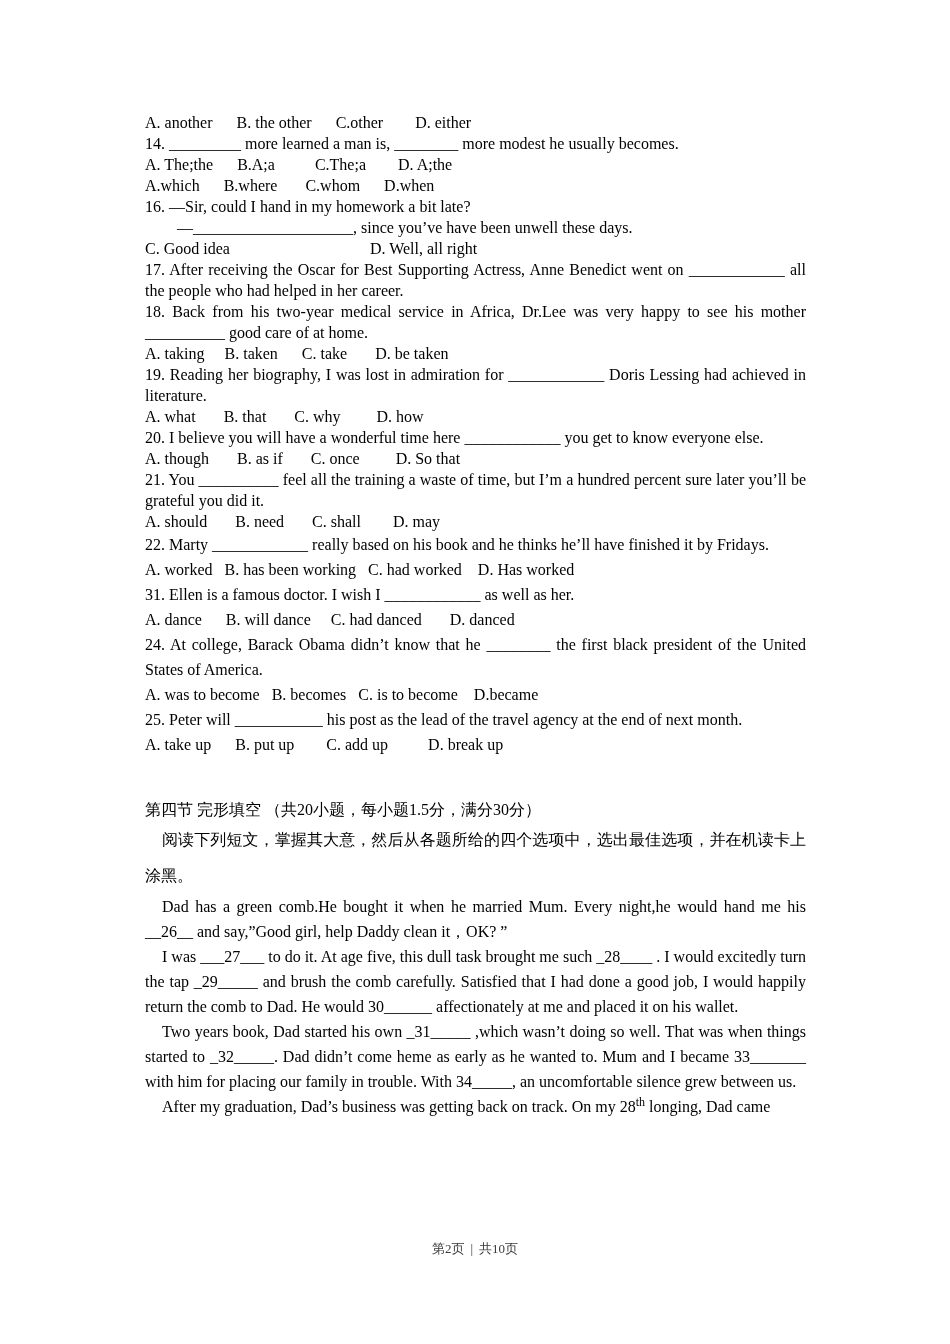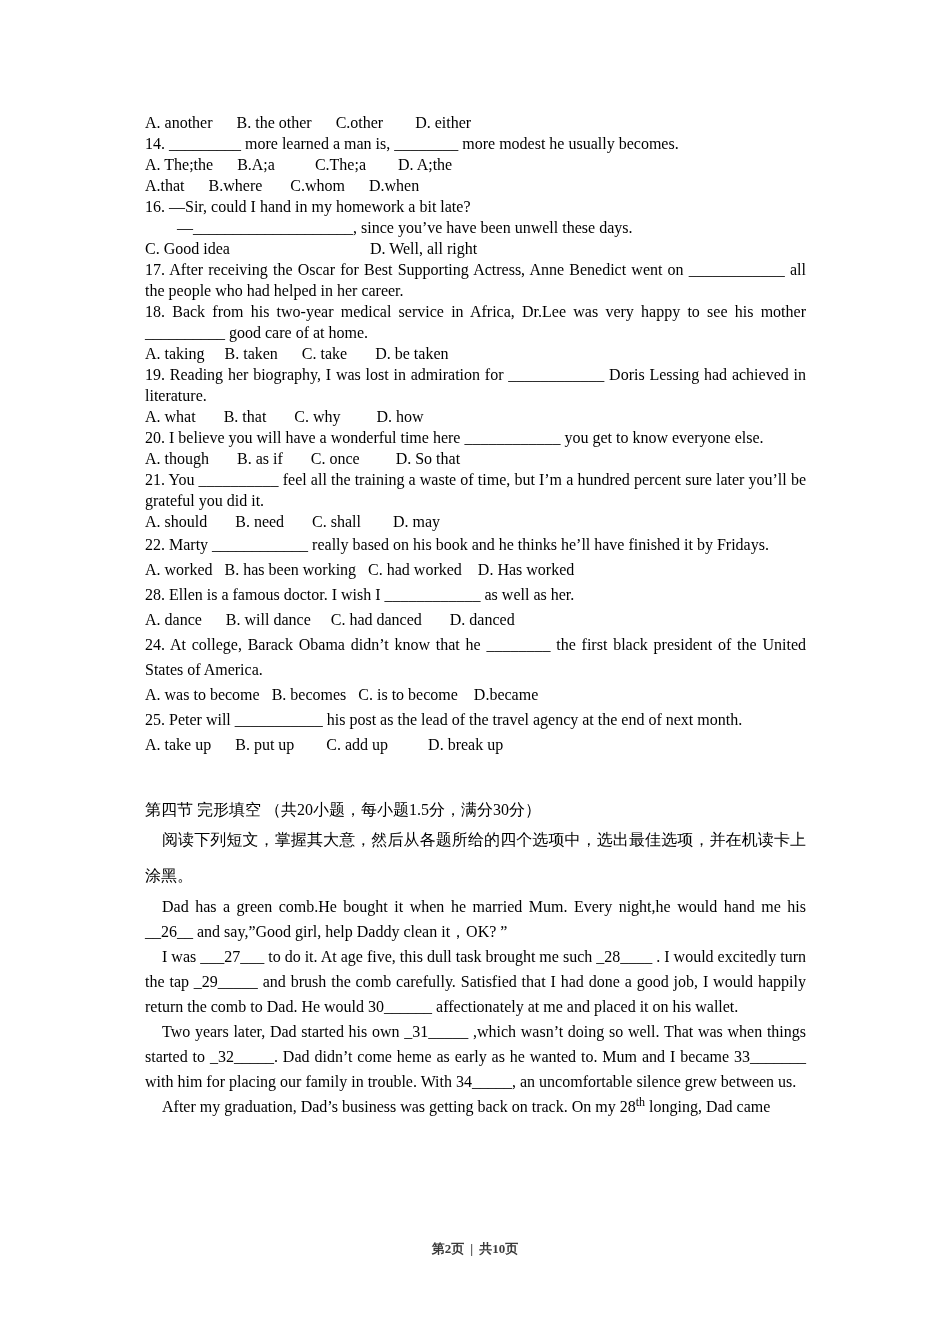--- a/index.html
+++ b/index.html
@@ -32,57 +32,56 @@
   .cloze { text-align: justify; line-height: 25px; text-indent: 17px; }
   .bold { font-weight: normal; }
   sup { font-size: 12px; line-height: 0; }
   .footer {
     position: absolute;
     left: 0; right: 0;
     top: 1240px;
     text-align: center;
     font-size: 13px;
     color: #3a3a3a;
-    font-weight: bold;
   }
   .footer span { padding: 0 3px; }
 </style>
 </head>
 <body>
 
 <div class="page">
   <div class="content">
       <div class="l">A. another      B. the other      C.other        D. either</div>
       <div class="p">14. _________ more learned a man is, ________ more modest he usually becomes.</div>
       <div class="l">A. The;the      B.A;a          C.The;a        D. A;the</div>
-      <div class="l">A.that      B.where       C.whom      D.when</div>
+      <div class="l">A.which      B.where       C.whom      D.when</div>
       <div class="l">16. —Sir, could I hand in my homework a bit late?</div>
       <div class="l">        —____________________, since you’ve have been unwell these days.</div>
       <div class="l">C. Good idea                                   D. Well, all right</div>
       <div class="p">17. After receiving the Oscar for Best Supporting Actress, Anne Benedict went on ____________ all the people who had helped in her career.</div>
       <div class="p">18. Back from his two-year medical service in Africa, Dr.Lee was very happy to see his mother __________ good care of at home.</div>
       <div class="l">A. taking     B. taken      C. take       D. be taken</div>
       <div class="p">19. Reading her biography, I was lost in admiration for ____________ Doris Lessing had achieved in literature.</div>
       <div class="l">A. what       B. that       C. why         D. how</div>
       <div class="p">20. I believe you will have a wonderful time here ____________ you get to know everyone else.</div>
       <div class="l">A. though       B. as if       C. once         D. So that</div>
       <div class="p">21. You __________ feel all the training a waste of time, but I’m a hundred percent sure later you’ll be grateful you did it.</div>
       <div class="l">A. should       B. need       C. shall        D. may</div>
       <div class="pL">22. Marty ____________ really based on his book and he thinks he’ll have finished it by Fridays.</div>
       <div class="lL">A. worked   B. has been working   C. had worked    D. Has worked</div>
-      <div class="pL">28. Ellen is a famous doctor. I wish I ____________ as well as her.</div>
+      <div class="pL">31. Ellen is a famous doctor. I wish I ____________ as well as her.</div>
       <div class="lL">A. dance      B. will dance     C. had danced       D. danced</div>
       <div class="pL">24. At college, Barack Obama didn’t know that he ________ the first black president of the United States of America.</div>
       <div class="lL">A. was to become   B. becomes   C. is to become    D.became</div>
       <div class="pL">25. Peter will ___________ his post as the lead of the travel agency at the end of next month.</div>
       <div class="lL">A. take up      B. put up        C. add up          D. break up</div>
       <div class="gap"></div>
       <div class="section"><span>第四节 完形填空 （共</span><span class="bold">20</span><span>小题，每小题</span><span class="bold">1.5</span><span>分，满分</span><span class="bold">30</span><span>分）</span></div>
       <div class="instr">阅读下列短文，掌握其大意，然后从各题所给的四个选项中，选出最佳选项，并在机读卡上涂黑。</div>
       <div class="cloze">Dad has a green comb.He bought it when he married Mum. Every night,he would hand me his __26__ and say,”Good girl, help Daddy clean it，OK? ”</div>
       <div class="cloze">I was ___27___ to do it. At age five, this dull task brought me such _28____ . I would excitedly turn the tap _29_____ and brush the comb carefully. Satisfied that I had done a good job, I would happily return the comb to Dad. He would  30______ affectionately at me and placed it on his wallet.</div>
-      <div class="cloze">Two years later, Dad started his own _31_____ ,which wasn’t doing so well. That was when things started to _32_____. Dad didn’t come heme as early as he wanted to. Mum and I became 33_______ with him for placing our family in trouble. With 34_____, an uncomfortable silence grew between us.</div>
+      <div class="cloze">Two years book, Dad started his own _31_____ ,which wasn’t doing so well. That was when things started to _32_____. Dad didn’t come heme as early as he wanted to. Mum and I became 33_______ with him for placing our family in trouble. With 34_____, an uncomfortable silence grew between us.</div>
       <div class="cloze"><span>After my graduation, Dad’s business was getting back on track. On my 28</span><sup>th</sup><span> longing, Dad came</span></div>
     </div>
   <div class="footer">
     <span>第2页</span><span>|</span><span>共10页</span>
   </div>
 </div>
 
 </body></html>

